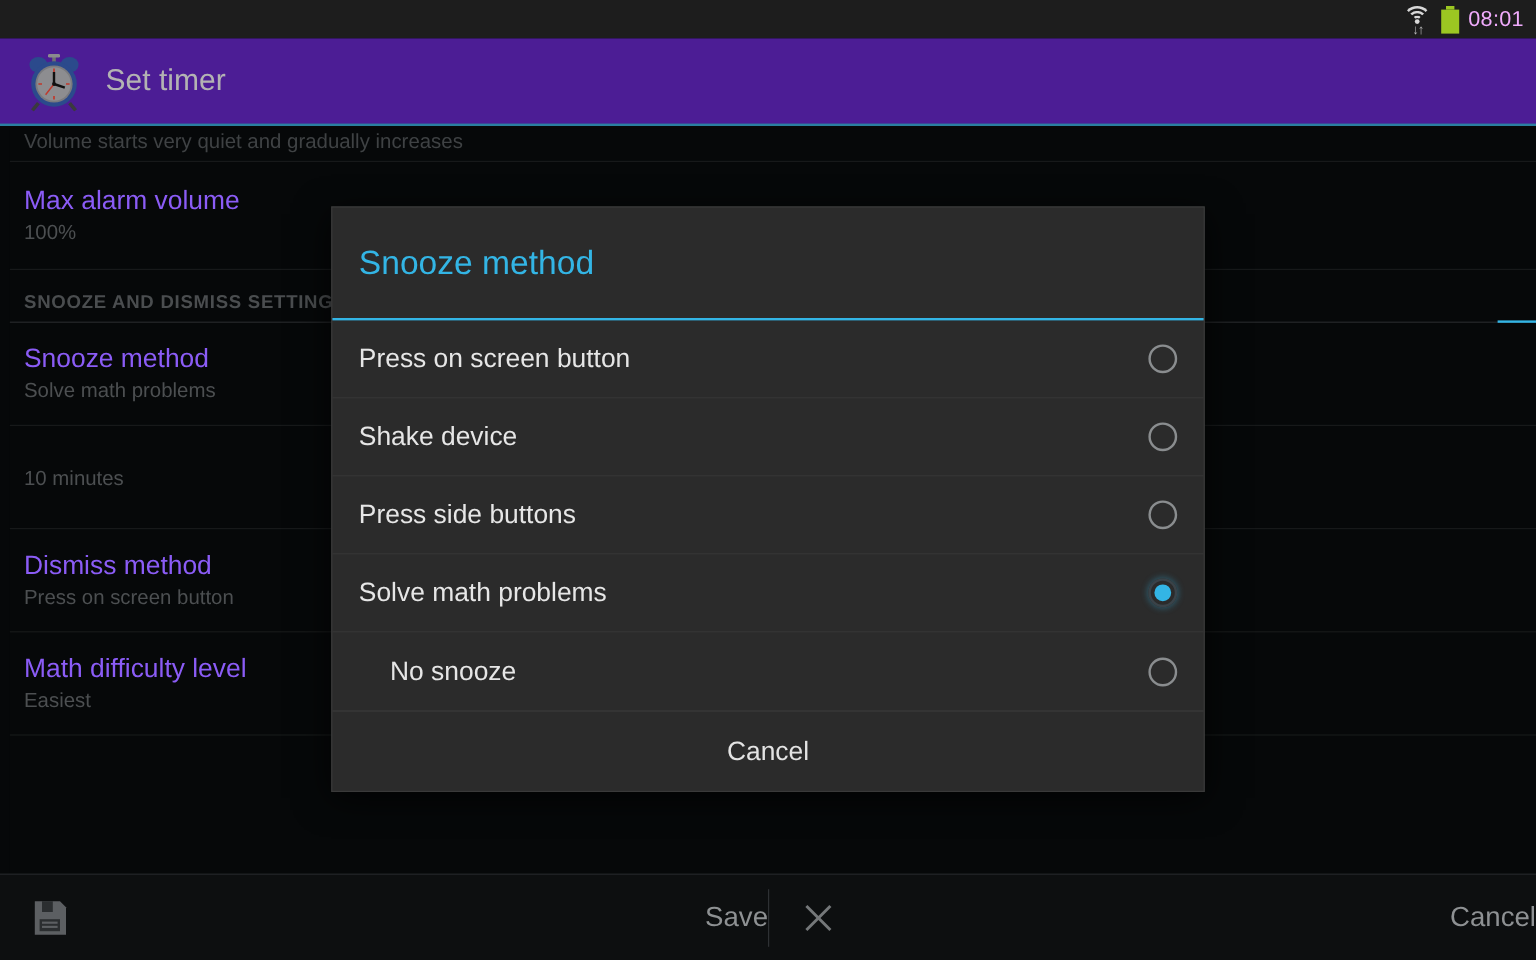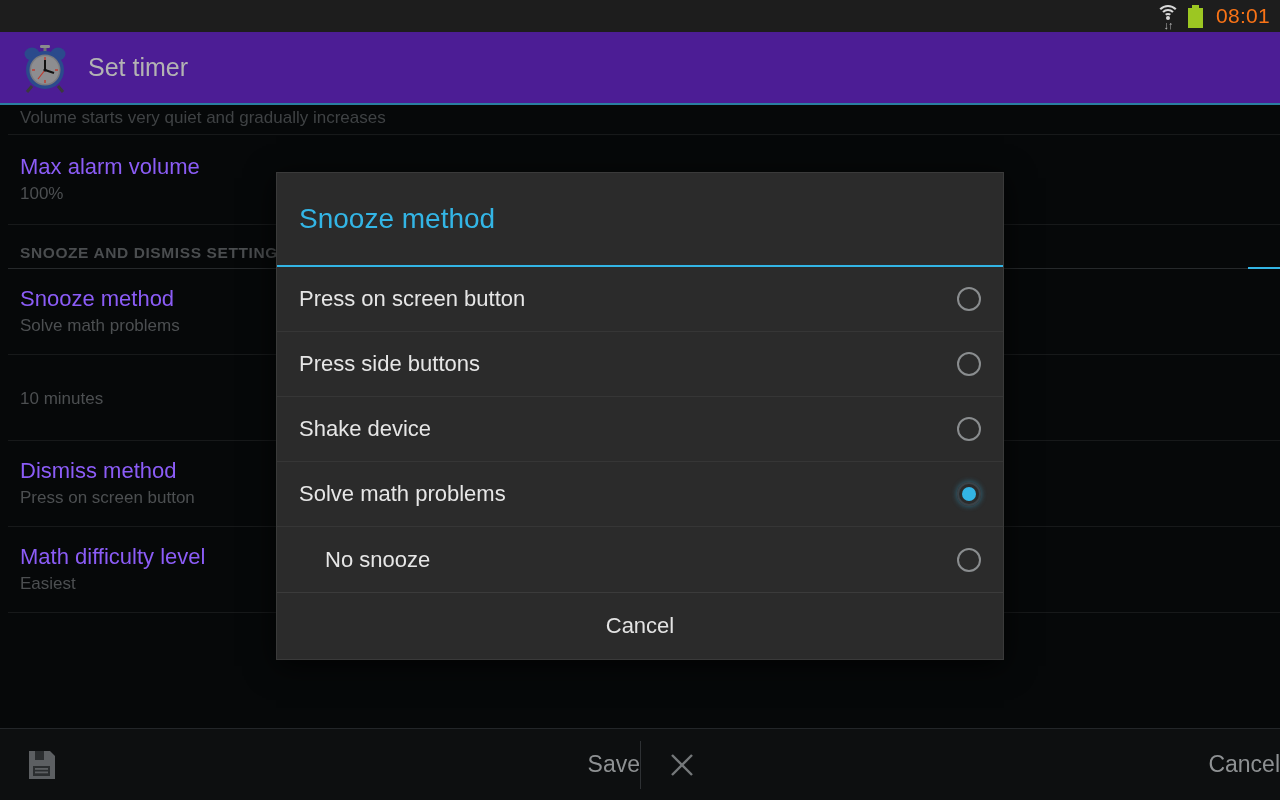--- a/index.html
+++ b/index.html
@@ -37,21 +37,21 @@
     font-size:11px; color:#b9b9b9; line-height:9px; letter-spacing:-1px;
   }
   .batt{ position:relative; width:15px; height:23px; }
   .batt .cap{
     position:absolute; top:0; left:4px; width:7px; height:3px; background:#9cc722;
   }
   .batt .body{
     position:absolute; top:3px; left:0; width:15px; height:20px; background:#9cc722;
   }
   #clock{
-    color:#f97316; font-size:21px; letter-spacing:0.3px; margin-left:6px;
+    color:#f0abfc; font-size:18px; letter-spacing:0.3px; 
     font-family:"Liberation Sans", sans-serif;
   }
 
   
   #app-bar{
     position:absolute; top:32px; left:0; width:1280px; height:73px;
     background:#4c1d95; border-bottom:2px solid #2a7fa0;
     display:flex; align-items:center; padding-left:20px;
   }
   #app-icon{ width:50px; height:50px; flex:0 0 50px; }
@@ -248,26 +248,26 @@
       <div id="dialog-title">Snooze method</div>
     </div>
     <div id="option-list">
 
       <div class="option-row">
         <span class="option-label">Press on screen button</span>
         <span class="radio"></span>
       </div>
 
       <div class="option-row">
+        <span class="option-label">Shake device</span>
+        <span class="radio"></span>
+      </div>
+
+      <div class="option-row">
         <span class="option-label">Press side buttons</span>
-        <span class="radio"></span>
-      </div>
-
-      <div class="option-row">
-        <span class="option-label">Shake device</span>
         <span class="radio"></span>
       </div>
 
       <div class="option-row">
         <span class="option-label">Solve math problems</span>
         <span class="radio checked"></span>
       </div>
 
       <div class="option-row">
         <span class="option-label">No snooze</span>

